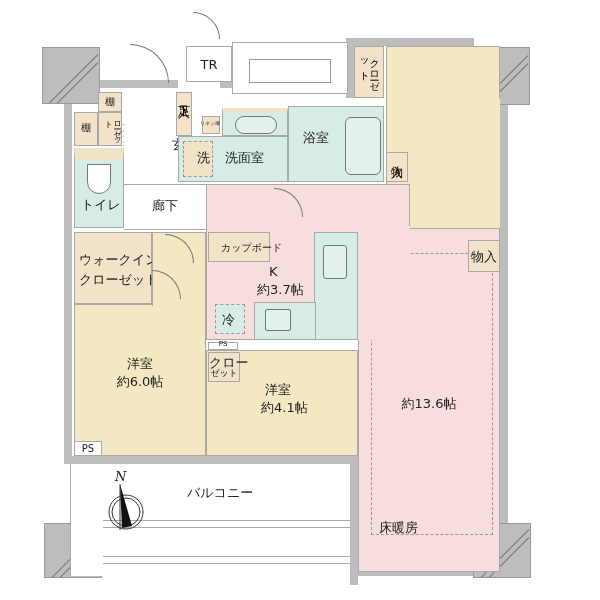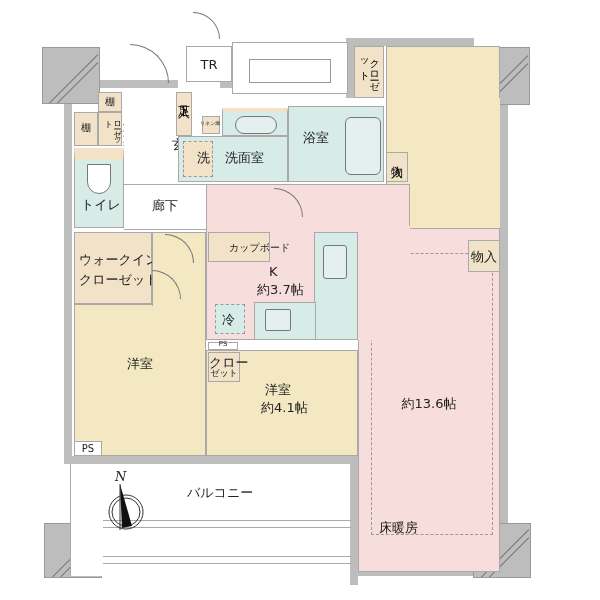--- a/index.html
+++ b/index.html
@@ -109,41 +109,42 @@
   <span class="vtext abs" style="left:4px;top:3px;">物入</span>
 </div>
 
 <div class="abs room tan" style="left:74px;top:232px;width:78px;height:72px;">
   <span class="lbl" style="left:4px;top:18px;">ウォークイン</span>
   <span class="lbl" style="left:4px;top:38px;">クローゼット</span>
 </div>
 
 <div class="abs room yellow" style="left:74px;top:304px;width:132px;height:152px;">
   <span class="lbl" style="left:0;right:0;top:50px;">洋室</span>
+  <span class="lbl" style="left:0;right:0;top:68px;">約6.0帖</span>
 </div>
 <div class="abs room yellow" style="left:152px;top:232px;width:54px;height:74px;border-bottom:none;"></div>
 <div class="abs room white" style="left:74px;top:441px;width:28px;height:15px;">
   <span class="lbl lbl-sm" style="left:0;right:0;top:0;">PS</span>
 </div>
 
 <div class="abs pink" style="left:358px;top:228px;width:142px;height:344px;border:1px solid #a9a9a9;">
   <div class="abs dotted" style="left:12px;top:24px;width:122px;height:282px;"></div>
   <span class="lbl" style="left:0;right:0;top:166px;">約13.6帖</span>
   <span class="lbl" style="left:20px;top:290px;">床暖房</span>
 </div>
 <div class="abs pink" style="left:206px;top:184px;width:204px;height:156px;border:1px solid #a9a9a9;">
   <span class="lbl" style="left:62px;top:78px;">K</span>
   <span class="lbl" style="left:50px;top:96px;">約3.7帖</span>
 </div>
 <div class="abs pink" style="left:358px;top:226px;width:52px;height:114px;"></div>
 <div class="abs room tan" style="left:468px;top:240px;width:32px;height:32px;">
   <span class="lbl" style="left:2px;top:7px;">物入</span>
 </div>
 <div class="abs room tan" style="left:208px;top:232px;width:62px;height:30px;">
-  <span class="lbl lbl-sm" style="left:20px;top:8px;">カップボード</span>
+  <span class="lbl lbl-sm" style="left:12px;top:8px;">カップボード</span>
 </div>
 <div class="abs room mint" style="left:314px;top:232px;width:44px;height:108px;">
   <div class="fixture" style="left:8px;top:12px;width:22px;height:32px;border-radius:3px;"></div>
 </div>
 <div class="abs room mint" style="left:254px;top:302px;width:62px;height:38px;">
   <div class="fixture" style="left:10px;top:6px;width:24px;height:20px;border-radius:2px;"></div>
 </div>
 <div class="abs dotted mint" style="left:215px;top:304px;width:30px;height:30px;">
   <span class="lbl" style="left:6px;top:6px;">冷</span>
 </div>

